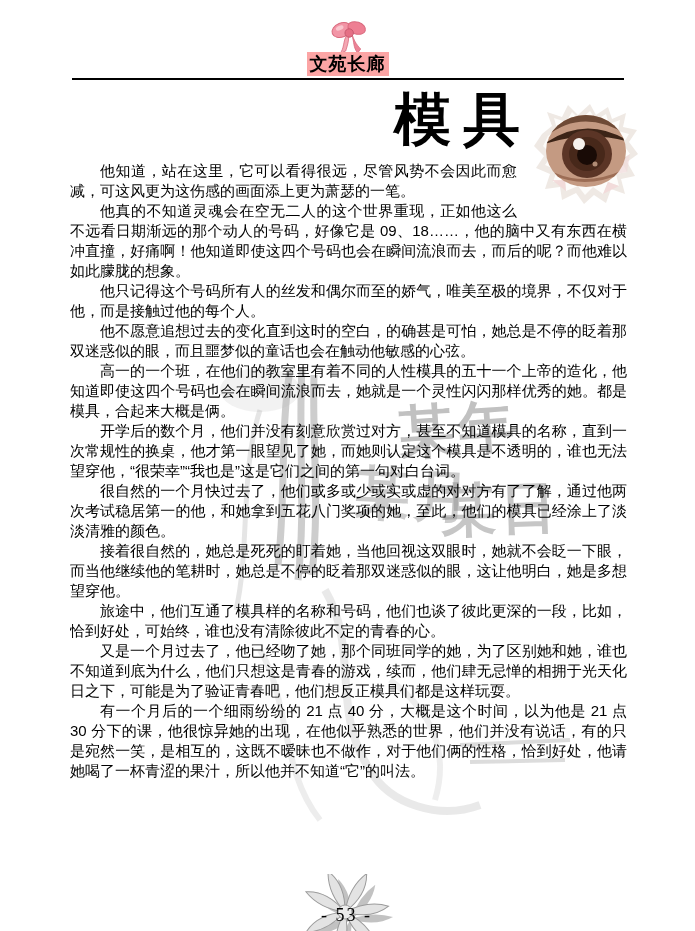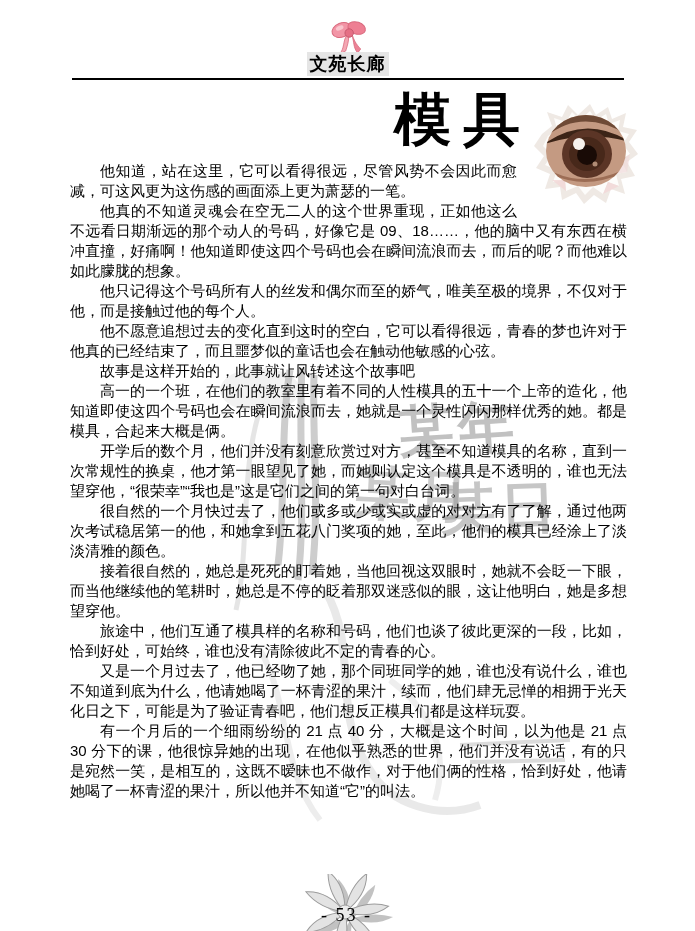--- a/index.html
+++ b/index.html
@@ -17,21 +17,21 @@
   .ribbon-wrap {
     position: absolute;
     top: 19px; left: 50%;
     transform: translateX(-46%);
     width: 42px; height: 36px;
   }
   .section-label {
     position: absolute;
     top: 52px; left: 50%;
     transform: translateX(-50%);
-    background: #e5e5e5;
+    background: #fca5a5;
     font-size: 18px;
     font-weight: bold;
     letter-spacing: 1px;
     padding: 0 3px;
     line-height: 24px;
     white-space: nowrap;
   }
   .header-rule {
     position: absolute;
     top: 78px; left: 72px;
@@ -182,28 +182,27 @@
     <span class="wm-char c0">某年</span>
     <span class="wm-char c1">某月</span>
     <span class="wm-char c2">某日</span>
   </div>
 
   <div class="body">
     <div class="eye-spacer"></div>
     <p>他知道，站在这里，它可以看得很远，尽管风势不会因此而愈减，可这风更为这伤感的画面添上更为萧瑟的一笔。</p>
     <p>他真的不知道灵魂会在空无二人的这个世界重现，正如他这么不远看日期渐远的那个动人的号码，好像它是 09、18……，他的脑中又有东西在横冲直撞，好痛啊！他知道即使这四个号码也会在瞬间流浪而去，而后的呢？而他难以如此朦胧的想象。</p>
     <p>他只记得这个号码所有人的丝发和偶尔而至的娇气，唯美至极的境界，不仅对于他，而是接触过他的每个人。</p>
-    <p>他不愿意追想过去的变化直到这时的空白，它可以看得很远，青春的梦也许对于他真的已经结束了，而且噩梦似的童话也会在触动他敏感的心弦。</p>
-    <p>故事是这样开始的，此事就让风转述这个故事吧</p>
+    <p>他不愿意追想过去的变化直到这时的空白，的确甚是可怕，她总是不停的眨着那双迷惑似的眼，而且噩梦似的童话也会在触动他敏感的心弦。</p>
     <p>高一的一个班，在他们的教室里有着不同的人性模具的五十一个上帝的造化，他知道即使这四个号码也会在瞬间流浪而去，她就是一个灵性闪闪那样优秀的她。都是模具，合起来大概是俩。</p>
     <p>开学后的数个月，他们并没有刻意欣赏过对方，甚至不知道模具的名称，直到一次常规性的换桌，他才第一眼望见了她，而她则认定这个模具是不透明的，谁也无法望穿他，“很荣幸”“我也是”这是它们之间的第一句对白台词。</p>
     <p>很自然的一个月快过去了，他们或多或少或实或虚的对对方有了了解，通过他两次考试稳居第一的他，和她拿到五花八门奖项的她，至此，他们的模具已经涂上了淡淡清雅的颜色。</p>
     <p>接着很自然的，她总是死死的盯着她，当他回视这双眼时，她就不会眨一下眼，而当他继续他的笔耕时，她总是不停的眨着那双迷惑似的眼，这让他明白，她是多想望穿他。</p>
     <p>旅途中，他们互通了模具样的名称和号码，他们也谈了彼此更深的一段，比如，恰到好处，可始终，谁也没有清除彼此不定的青春的心。</p>
-    <p>又是一个月过去了，他已经吻了她，那个同班同学的她，谁也没有说什么，谁也不知道到底为什么，他请她喝了一杯青涩的果汁，续而，他们肆无忌惮的相拥于光天化日之下，可能是为了验证青春吧，他们想反正模具们都是这样玩耍。</p>
+    <p>又是一个月过去了，他已经吻了她，那个同班同学的她，为了区别她和她，谁也不知道到底为什么，他们只想这是青春的游戏，续而，他们肆无忌惮的相拥于光天化日之下，可能是为了验证青春吧，他们想反正模具们都是这样玩耍。</p>
     <p>有一个月后的一个细雨纷纷的 21 点 40 分，大概是这个时间，以为他是 21 点 30 分下的课，他很惊异她的出现，在他似乎熟悉的世界，他们并没有说话，有的只是宛然一笑，是相互的，这既不暧昧也不做作，对于他们俩的性格，恰到好处，他请她喝了一杯青涩的果汁，所以他并不知道“它”的叫法。</p>
 
   </div>
 
   <div class="footer">
     <div class="flower">
       <svg width="122" height="90" viewBox="0 0 122 90">
         <g transform="translate(6,7)" fill="#b8b8b8" opacity="0.85">
           <path d="M58,38 Q66,14 56,-4 Q50,16 58,38 Z" transform="rotate(-15 58 38)"></path>
           <path d="M58,38 Q66,14 56,-4 Q50,16 58,38 Z" transform="rotate(38 58 38)"></path>

